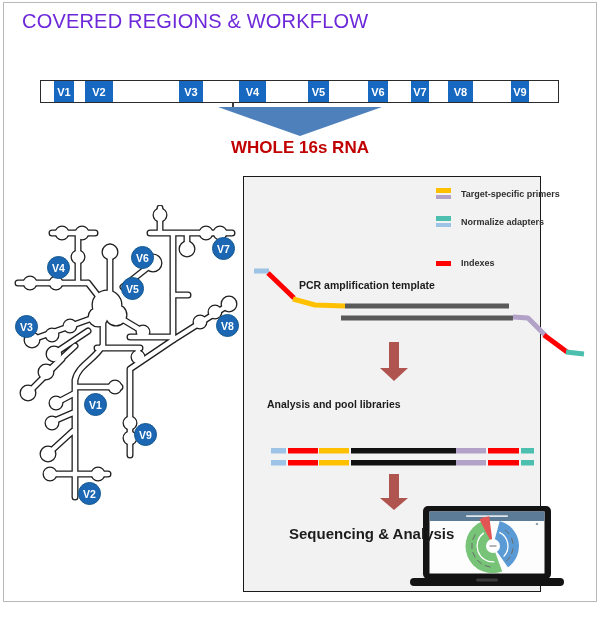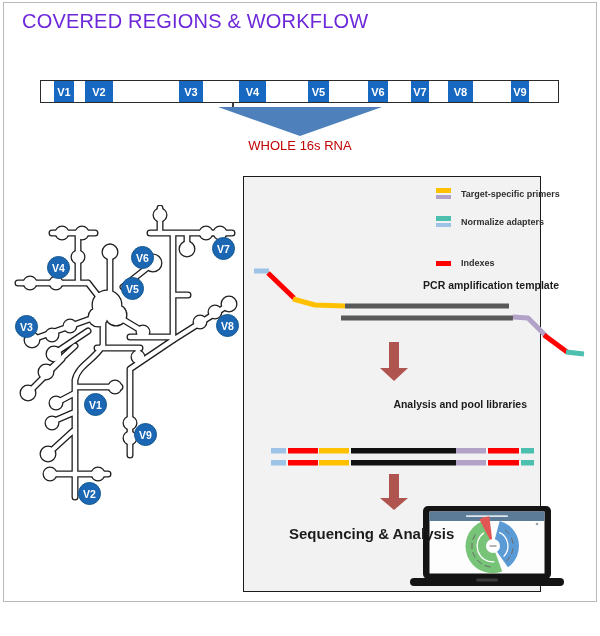--- a/index.html
+++ b/index.html
@@ -14,38 +14,38 @@
   
   .region-bar { position:absolute; left:40px; top:80px; width:519px; height:23px;
                 background:#fff; border:1.5px solid #2b2b2b; }
   .vbox { position:absolute; top:0; bottom:0; background:#1668c0; color:#fff;
           font-size:11px; font-weight:bold; display:flex; align-items:center;
           justify-content:center; }
   .tick { position:absolute; left:232px; top:102px; width:2px; height:8px; background:#3a3a3a; }
 
   .funnel { position:absolute; left:205px; top:102px; }
   .whole-rna { position:absolute; left:200px; top:138px; width:200px; text-align:center;
-               color:#c00000; font-size:13px; font-weight:normal; }
+               color:#c00000; font-size:17px; font-weight:bold; }
 
   
   .rna-svg { position:absolute; left:10px; top:205px; }
   .vcircle { position:absolute; width:23px; height:23px; border-radius:50%;
              background:#1b67b3; border:1px solid #15598f; color:#fff; font-size:10.5px;
              font-weight:bold; display:flex; align-items:center; justify-content:center; }
 
   
   .panel { position:absolute; left:243px; top:176px; width:298px; height:416px;
            background:#f2f2f2; border:1.5px solid #1a1a1a; }
   .panel-svg { position:absolute; left:0; top:0; }
   .legend-row { position:absolute; left:192px; display:flex; align-items:center; }
   .sw-stack { display:flex; flex-direction:column; gap:2px; margin-right:10px; }
   .sw { width:15px; height:4.5px; }
   .legend-label { font-size:9px; font-weight:bold; color:#2f2f2f; white-space:nowrap; }
   .step-label { position:absolute; font-size:10.5px; font-weight:600; color:#1c1c1c;
-                text-align:right; white-space:nowrap; }
+                text-align:left; white-space:nowrap; }
 </style>
 </head>
 <body>
 
 <div class="page">
   <div class="card"></div>
 
   <div class="title">COVERED REGIONS &amp; WORKFLOW</div>
 
   <div class="region-bar">

